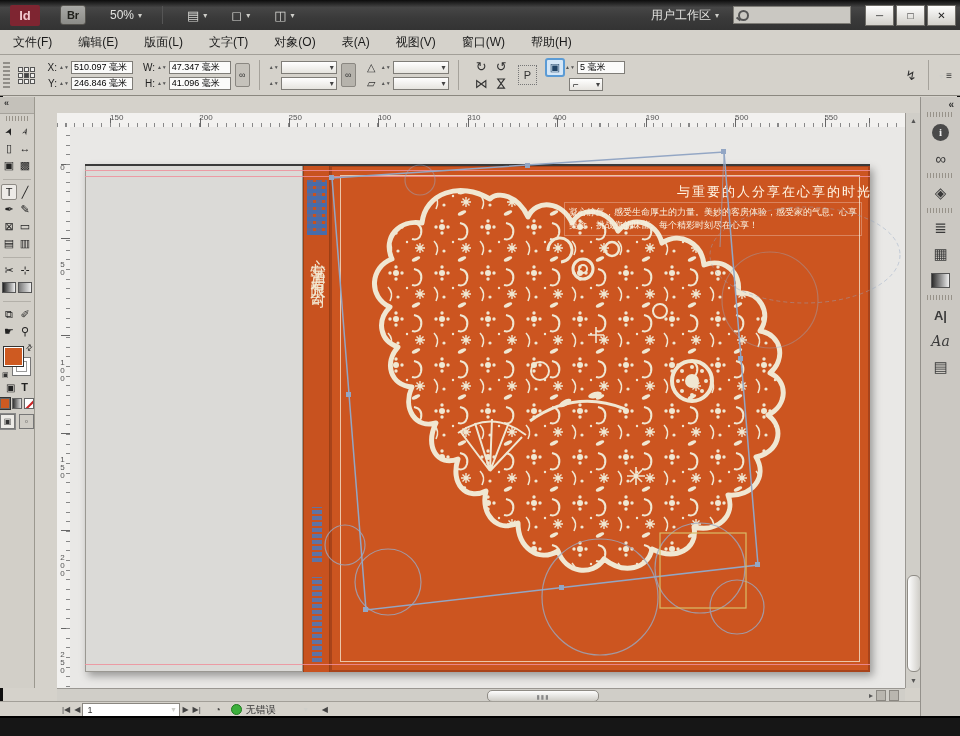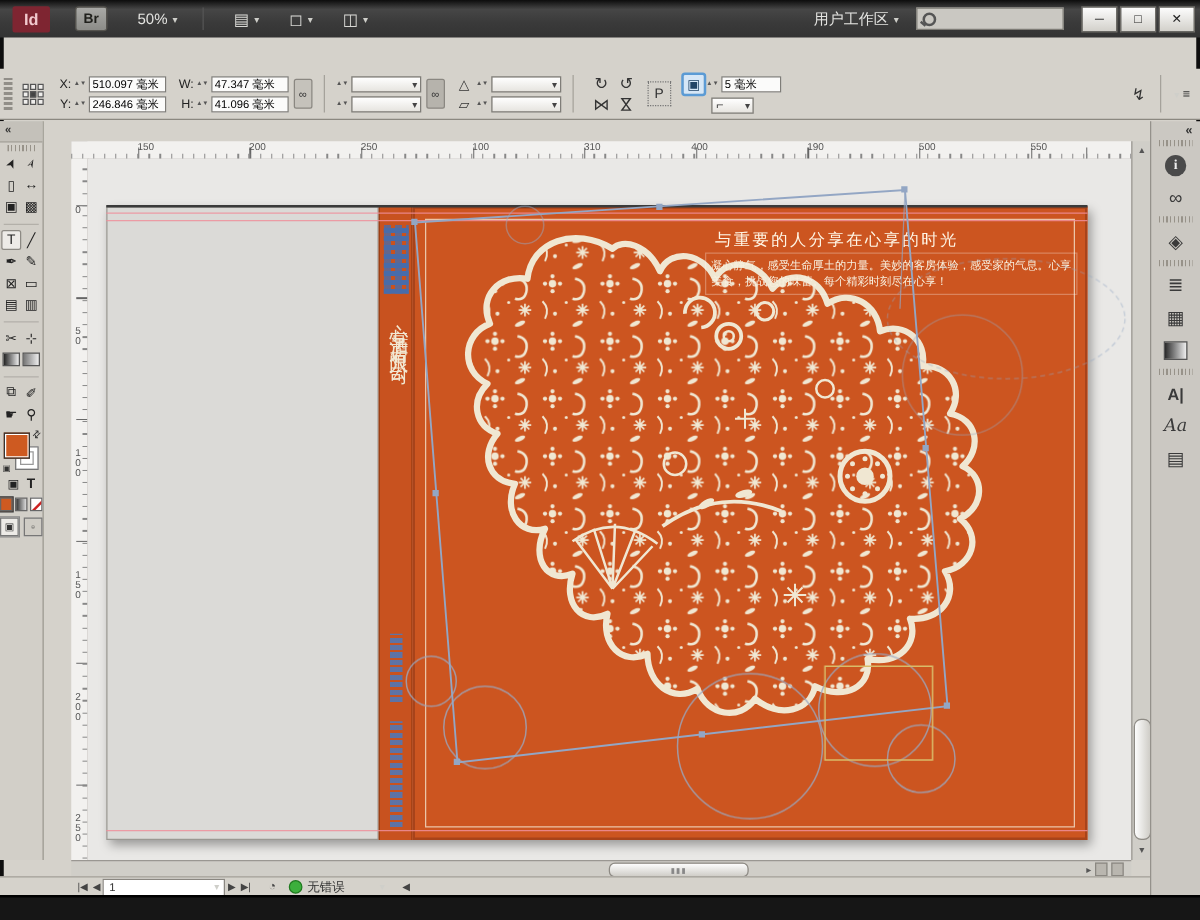--- a/index.html
+++ b/index.html
@@ -111,21 +111,21 @@
   
   .spread{position:absolute;left:15px;top:38px;width:785px;height:507px;box-shadow:3px 4px 8px rgba(0,0,0,.35);}
   .pageL{position:absolute;left:0;top:0;width:218px;height:507px;background:#DBDAD7;border:1px solid #9a9892;box-sizing:border-box;}
   .spine{position:absolute;left:218px;top:0;width:27px;height:507px;background:#C8521F;
     border-left:1px solid #9c3f14;border-right:1px solid #9c3f14;box-sizing:border-box;}
   .pageR{position:absolute;left:245px;top:0;width:540px;height:507px;background:#CC5520;
     border:2px solid #A8431A;box-sizing:border-box;}
   .pageTopEdge{position:absolute;left:0;top:-1px;width:785px;height:2px;background:#3a3a3a;}
   .inborder{position:absolute;left:8px;top:8px;right:8px;bottom:8px;border:1px solid rgba(245,235,214,.75);}
   .mline{position:absolute;left:15px;width:785px;height:1px;background:#EE8F9B;opacity:.85;}
-  .heading{position:absolute;left:240px;top:16px;width:300px;text-align:left;color:#FFF6E6;
+  .heading{position:absolute;left:240px;top:16px;width:300px;text-align:right;color:#FFF6E6;
     font-size:13px;letter-spacing:2px;}
   .bodytxt{position:absolute;left:232px;top:35px;width:288px;color:#F8F0DF;font-size:9px;
     line-height:13px;text-align:justify;border:1px solid rgba(255,255,255,.28);padding:3px 4px;}
   .pixlogo{position:absolute;left:3px;top:15px;width:20px;height:55px;opacity:.92;
     background-image:repeating-linear-gradient(0deg,#3E6FB6 0 4px,transparent 4px 7px),
                      repeating-linear-gradient(90deg,rgba(62,111,182,.8) 0 6px,transparent 6px 9px);}
   .spinetxt{position:absolute;left:4px;top:82px;height:300px;writing-mode:vertical-rl;text-orientation:upright;
     color:#F2E8D2;font-size:15px;letter-spacing:5px;}
   .pixtext{position:absolute;left:8px;width:10px;opacity:.85;
     background-image:repeating-linear-gradient(0deg,#4B79BD 0 4px,transparent 4px 6px);}
@@ -197,20 +197,31 @@
         <span class="magicon"></span>
       </div>
       <div class="winbtns">
         <div class="winbtn">─</div>
         <div class="winbtn">□</div>
         <div class="winbtn">✕</div>
       </div>
     </div>
   </div>
 
+  <div class="menubar">
+      <span class="menuitem">文件(F)</span>
+      <span class="menuitem">编辑(E)</span>
+      <span class="menuitem">版面(L)</span>
+      <span class="menuitem">文字(T)</span>
+      <span class="menuitem">对象(O)</span>
+      <span class="menuitem">表(A)</span>
+      <span class="menuitem">视图(V)</span>
+      <span class="menuitem">窗口(W)</span>
+      <span class="menuitem">帮助(H)</span>
+    </div>
 
   <div class="cpanel">
     <div class="cgrip"></div>
     <div class="refgrid">
       <i></i>
         <i></i>
         <i></i>
         <i></i>
         <i class="on"></i>
         <i></i>

